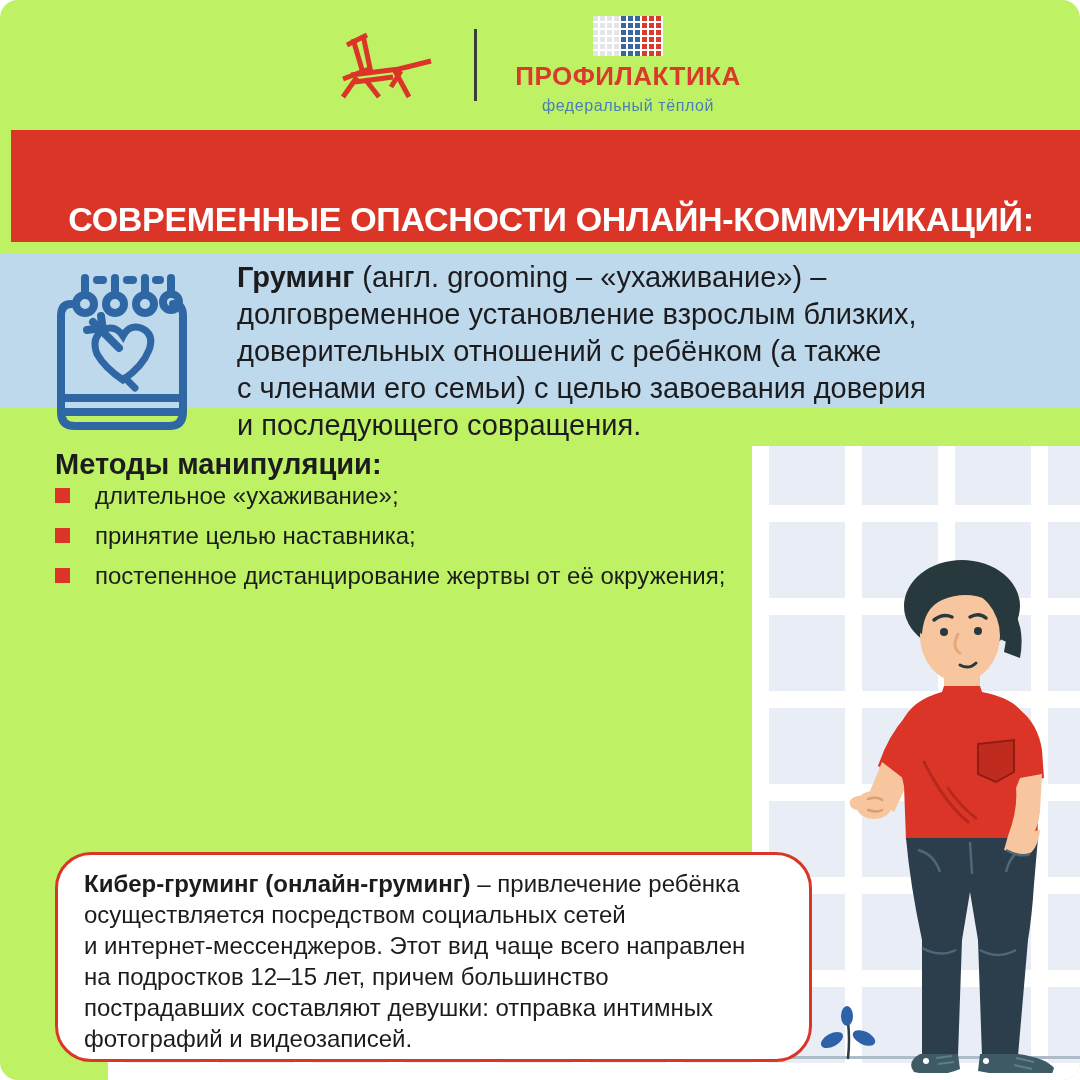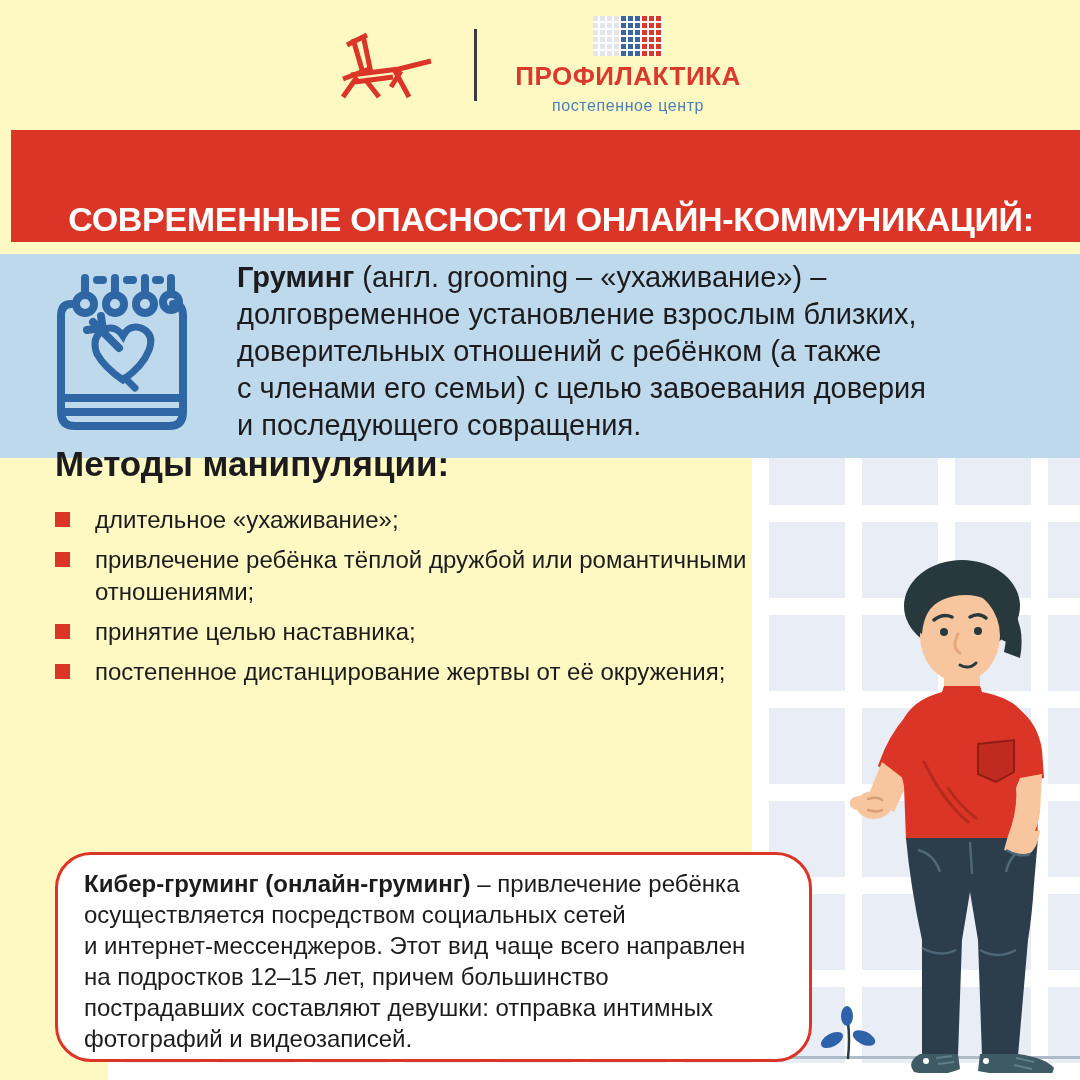--- a/index.html
+++ b/index.html
@@ -1,17 +1,17 @@
 <!DOCTYPE html>
 <html lang="ru"><head>
 <meta charset="utf-8">
 <style>
   html,body{margin:0;padding:0;}
   body{font-family:"Liberation Sans","DejaVu Sans",sans-serif;background:#fff;}
-  .canvas{position:relative;width:1080px;height:1080px;background:#fef9c3;overflow:hidden;}
+  .canvas{position:relative;width:1080px;height:1080px;background:#bef264;overflow:hidden;border-radius:18px;}
 
   
   .bg-grid{position:absolute;background-color:#E9EDF6;z-index:0;
     background-image:
       repeating-linear-gradient(0deg,#fff 0 17px,transparent 17px 93px),
       repeating-linear-gradient(90deg,#fff 0 17px,transparent 17px 93px);}
   .bg-grid-right{left:752px;top:446px;width:328px;height:634px;}
   .bg-grid-bottom{left:108px;top:1062px;width:644px;height:18px;}
 
   
@@ -29,29 +29,29 @@
   .brand-name{font-size:26px;font-weight:bold;color:#D93A2B;letter-spacing:.5px;}
   .brand-subtitle{font-size:16px;color:#4C7FB4;letter-spacing:.6px;}
 
   
   .banner{position:absolute;left:0;top:130px;width:1080px;height:112px;background:#DB3527;
     display:flex;flex-direction:column;justify-content:flex-end;align-items:center;z-index:3;margin-left:11px;}
   .banner-line{color:#fff;font-weight:bold;font-size:34px;line-height:45px;
     letter-spacing:-0.3px;white-space:nowrap;text-align:center;}
 
   
-  .bluebar{position:absolute;left:0;top:254px;width:1080px;height:204px;background:#BFD9EC;z-index:3;}
+  .bluebar{position:absolute;left:0;top:254px;width:1080px;height:154px;background:#BFD9EC;z-index:3;}
   .def-icon{position:absolute;left:57px;top:12px;}
   .def-text{position:absolute;left:237px;top:5px;width:810px;font-size:29px;line-height:37px;
     color:#1C1C1E;white-space:pre-line;}
   .def-term{font-weight:bold;}
 
   
   .methods{position:absolute;left:55px;top:448px;width:810px;z-index:4;}
-  .methods-heading{font-size:35px;font-weight:bold;color:#1C1C1E;margin:0 0 24px 0;line-height:32px;}
+  .methods-heading{font-size:29px;font-weight:bold;color:#1C1C1E;margin:0 0 0 0;line-height:32px;}
   .methods-list{list-style:none;margin:0;padding:0;}
   .methods-list li{display:flex;gap:25px;margin-bottom:8px;}
   .bullet{flex:none;width:15px;height:15px;background:#DB3527;margin-top:8px;}
   .item-text{font-size:24px;line-height:32px;color:#1C1C1E;white-space:pre-line;}
 
   
   .callout{position:absolute;left:55px;top:852px;width:757px;height:210px;box-sizing:border-box;
     background:#fff;border:3px solid #DB3527;border-radius:36px;z-index:5;
     padding:13px 24px 17px 26px;}
   .callout-text{font-size:24px;line-height:31px;color:#1C1C1E;white-space:pre-line;}
@@ -87,21 +87,21 @@
       </svg>
     </span>
     <div class="divider"></div>
     <div class="logo-block">
       <div class="pixel-grid">
         <span class="pixel-col px-gray"></span>
           <span class="pixel-col px-blue"></span>
           <span class="pixel-col px-red"></span>
       </div>
       <div class="brand-name">ПРОФИЛАКТИКА</div>
-      <div class="brand-subtitle">постепенное центр</div>
+      <div class="brand-subtitle">федеральный тёплой</div>
     </div>
   </div>
 
   <div class="banner">
     <div class="banner-line">СОВРЕМЕННЫЕ ОПАСНОСТИ ОНЛАЙН-КОММУНИКАЦИЙ:</div>
   </div>
 
   <div class="bluebar">
     <span class="def-icon">
       <svg width="130" height="168" viewBox="0 0 130 168" fill="none" stroke="#2E67A4" stroke-width="8" stroke-linecap="round">
@@ -135,25 +135,20 @@
 
   <div class="methods">
     <h2 class="methods-heading">Методы манипуляции:</h2>
     <ul class="methods-list">
 
         <li>
           <span class="bullet"></span>
           <span class="item-text">длительное «ухаживание»;</span>
         </li>
 
-        <li>
-          <span class="bullet"></span>
-          <span class="item-text">привлечение ребёнка тёплой дружбой или романтичными
-отношениями;</span>
-        </li>
 
         <li>
           <span class="bullet"></span>
           <span class="item-text">принятие целью наставника;</span>
         </li>
 
         <li>
           <span class="bullet"></span>
           <span class="item-text">постепенное дистанцирование жертвы от её окружения;</span>
         </li>

